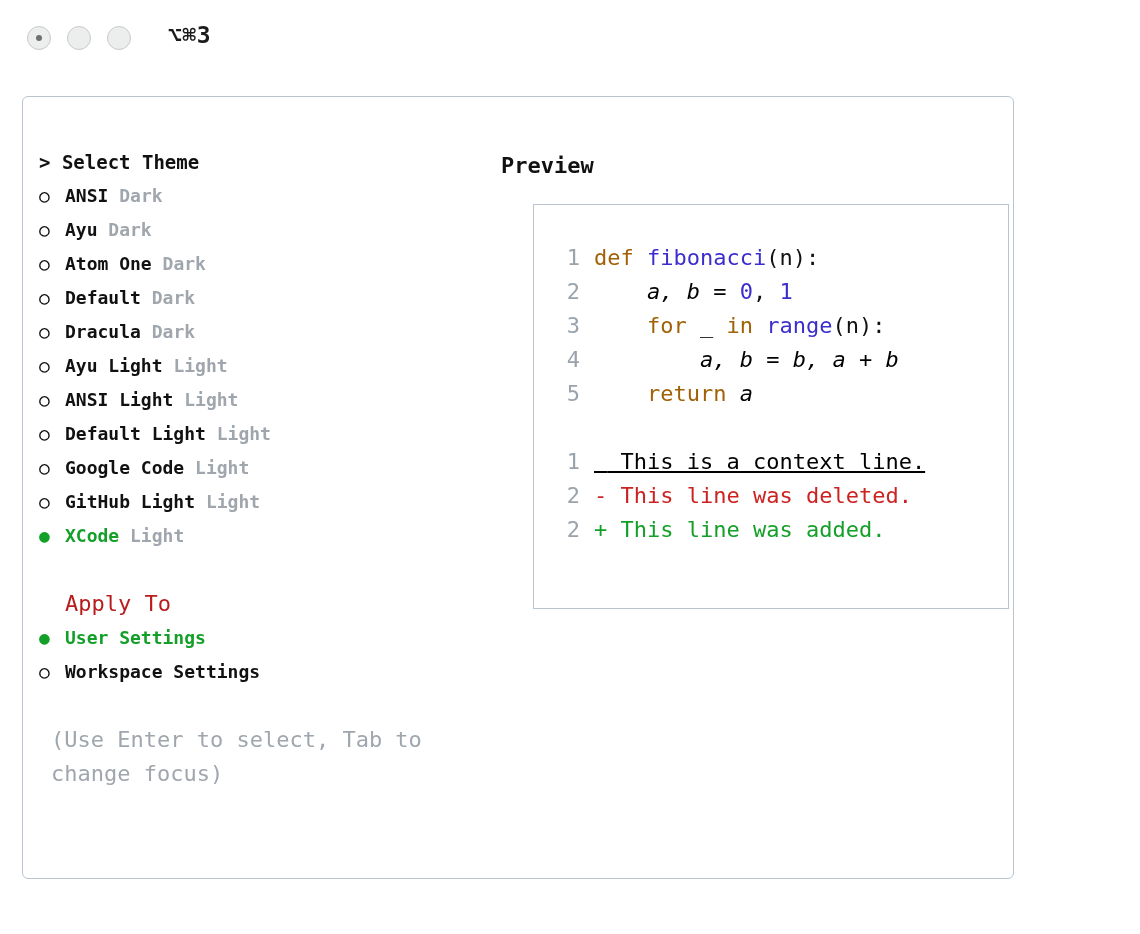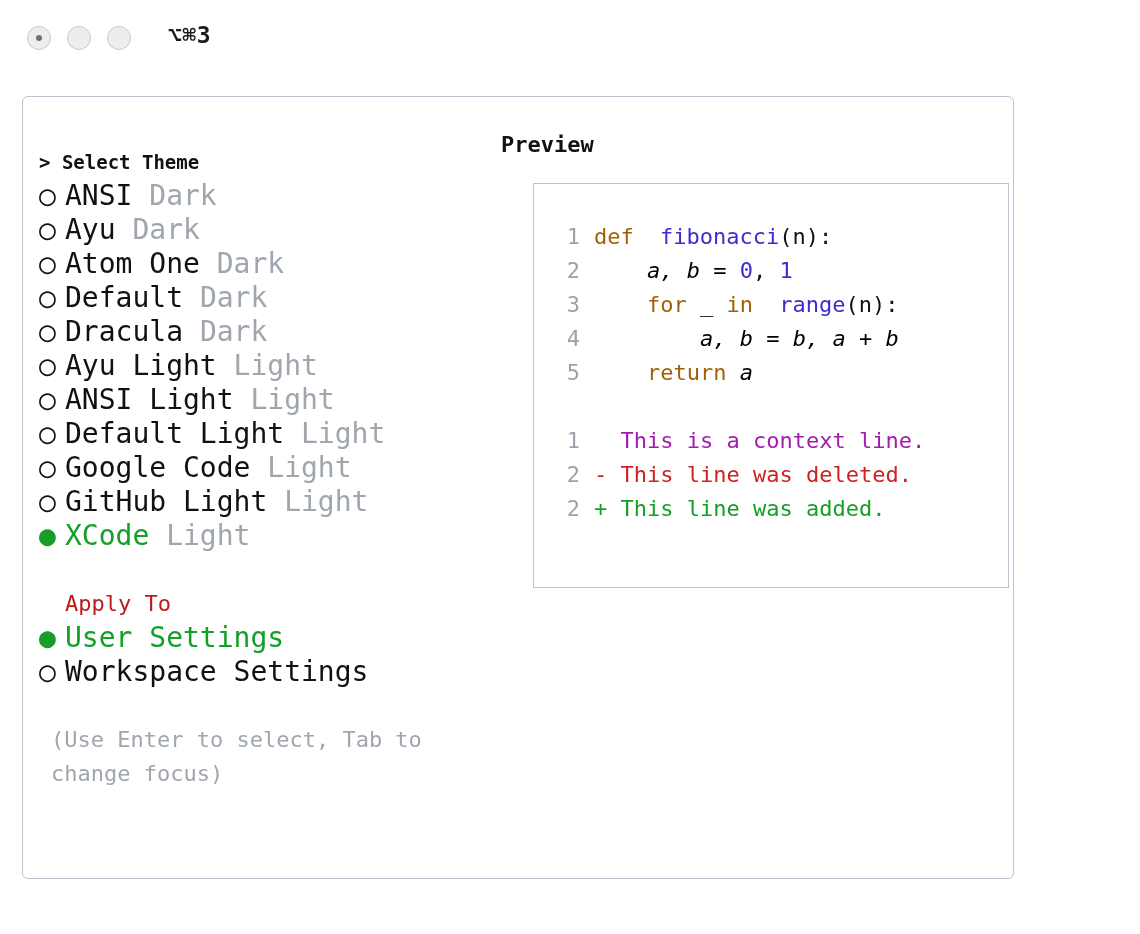--- a/index.html
+++ b/index.html
@@ -73,35 +73,36 @@
   }
   .col-left {
     position: absolute;
     left: 16px;
     top: 48px;
     width: 440px;
   }
   .col-right {
     position: absolute;
     left: 478px;
-    top: 31px;
+    top: 52px;
     width: 500px;
   }
   .heading {
     font-size: 19px;
     font-weight: bold;
     color: #111111;
     line-height: 34px;
     white-space: pre;
   }
   .row {
-    font-size: 28px;
-    line-height: 34px;
-    color: #111111;
-    white-space: pre;
+    font-size: 18px;
+    line-height: 34px;
+    color: #111111;
+    white-space: pre;
+    font-weight: bold;
   }
   .bullet {
     display: inline-block;
     width: 26px;
     color: #111111;
   }
   .bullet.sel {
     color: #14a028;
   }
   .name.sel {
@@ -151,27 +152,27 @@
     padding-left: 18px;
   }
   .ln {
     display: inline-block;
     width: 28px;
     text-align: right;
     color: #9aa2ab;
     margin-right: 14px;
   }
   .kw { color: #a16207; }
-  .fn { color: #3b2ecc; margin-left: 13px; }
+  .fn { color: #3b2ecc; }
   .num { color: #3b2ecc; }
   .plain { color: #111111; }
   .ital { font-style: italic; }
   .del { color: #cc2222; }
   .add { color: #14a028; }
-  .ctx { color: #a21caf; }
+  .ctx { color: #000000; text-decoration: underline; }
   .spacer-line { height: 34px; }
 </style>
 </head>
 <body>
 
 <div class="window">
 
   <div class="titlebar">
     <div class="traffic one"></div>
     <div class="traffic two"></div>

